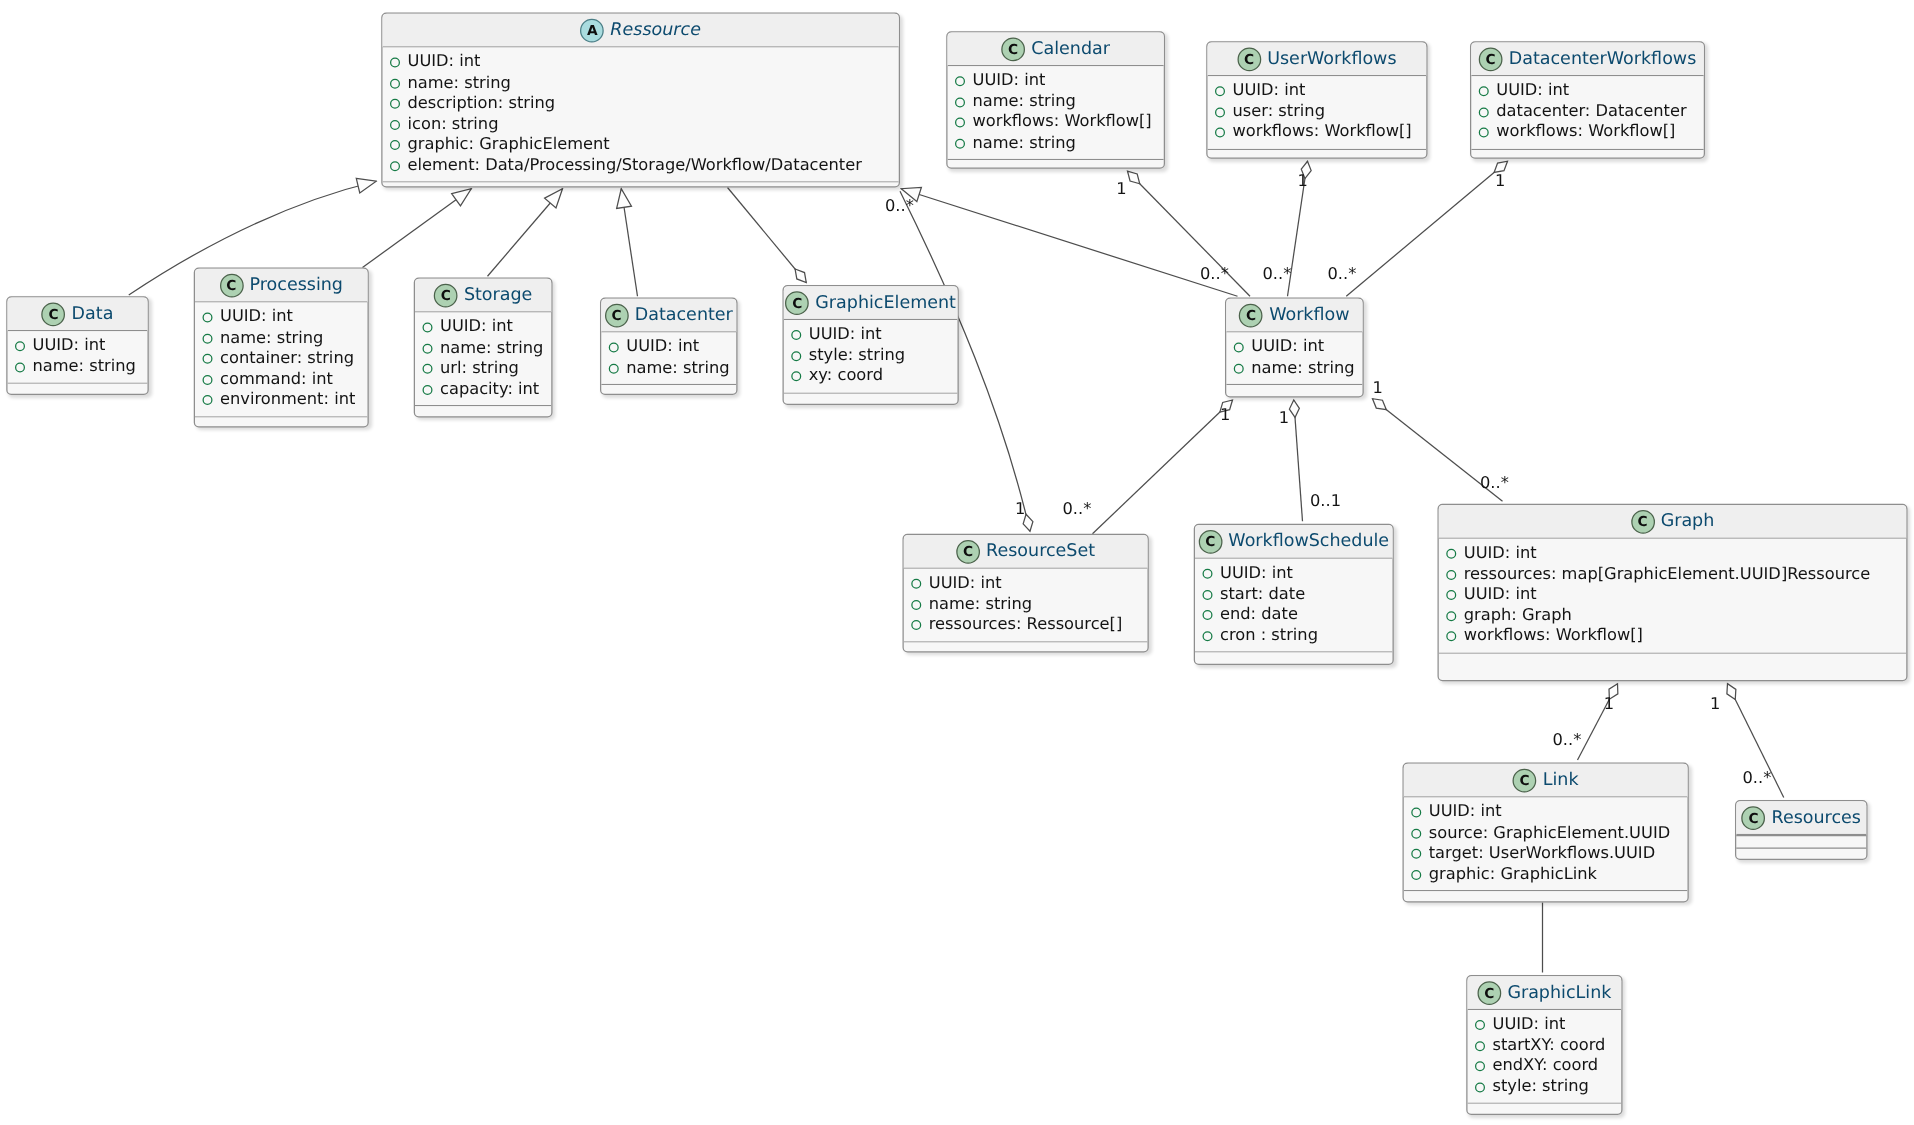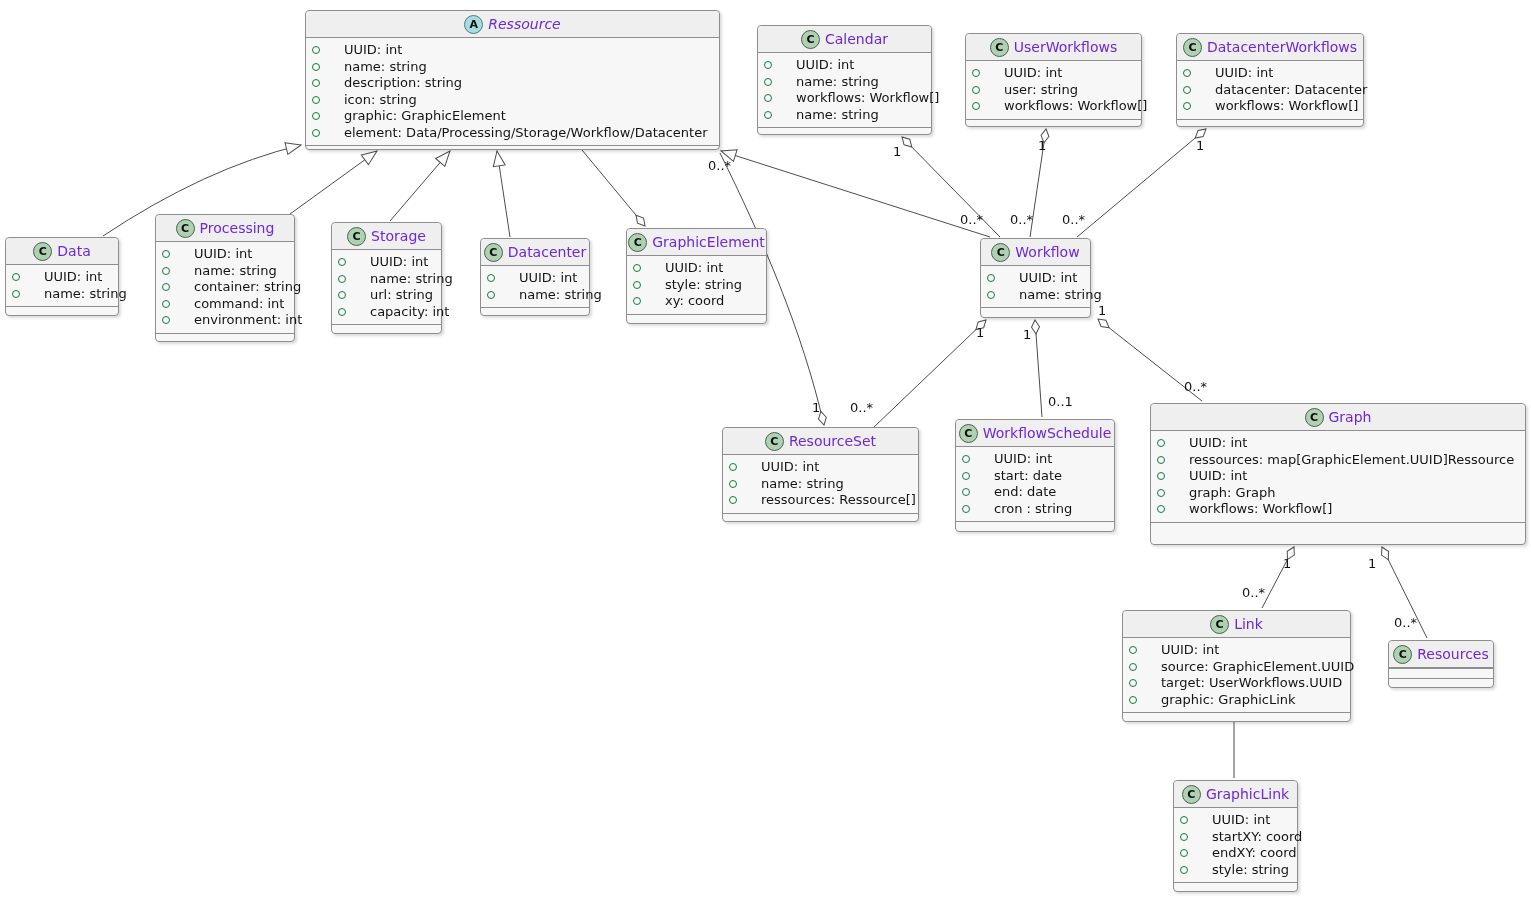--- a/index.html
+++ b/index.html
@@ -6,28 +6,28 @@
   #canvas{position:relative;width:1531px;height:900px;background:#ffffff;overflow:hidden;
           font-family:"DejaVu Sans","Liberation Sans",sans-serif;color:#141414;}
   #wires{position:absolute;left:0;top:0;z-index:1;}
 
   .uml-class{position:absolute;z-index:2;display:flex;flex-direction:column;
              background:#F7F7F7;border:1px solid #8E8E8E;border-radius:4px;
              box-shadow:2px 2px 3px rgba(0,0,0,0.14);box-sizing:border-box;}
   .uml-title{flex:0 0 auto;display:flex;align-items:center;justify-content:center;
              gap:5px;background:#EFEFEF;border-bottom:1px solid #8E8E8E;
              padding:3px 8px;min-height:20px;border-radius:4px 4px 0 0;}
-  .cname{font-size:14px;color:#6d28d9;}
+  .cname{font-size:14px;color:#0c4a6e;}
   .abstract .cname{font-style:italic;}
   .circ{display:inline-flex;align-items:center;justify-content:center;flex:0 0 auto;
         width:17px;height:17px;border-radius:50%;background:#ADD1B2;border:1px solid #4B624B;
         font-size:11px;font-weight:bold;color:#0e0e0e;}
   .circ.abst{background:#A9DCDF;border-color:#4A7E86;}
   .uml-attrs{flex:0 0 auto;list-style:none;margin:0;padding:4px 8px 4px 6px;}
-  .uml-attrs li{display:flex;align-items:center;gap:24px;font-size:13px;
+  .uml-attrs li{display:flex;align-items:center;gap:6px;font-size:13px;
                 line-height:16.5px;white-space:nowrap;}
   .dot{flex:0 0 auto;width:6px;height:6px;border-radius:50%;border:1px solid #157A45;background:transparent;}
   .uml-methods{flex:1 1 auto;border-top:1px solid #8E8E8E;min-height:6px;border-radius:0 0 4px 4px;}
   .uml-sep{flex:1 1 auto;border-top:1px solid #8E8E8E;min-height:6px;}
 
   .mult{position:absolute;z-index:3;font-size:13px;color:#141414;white-space:nowrap;}
 </style>
 </head>
 <body>
 

